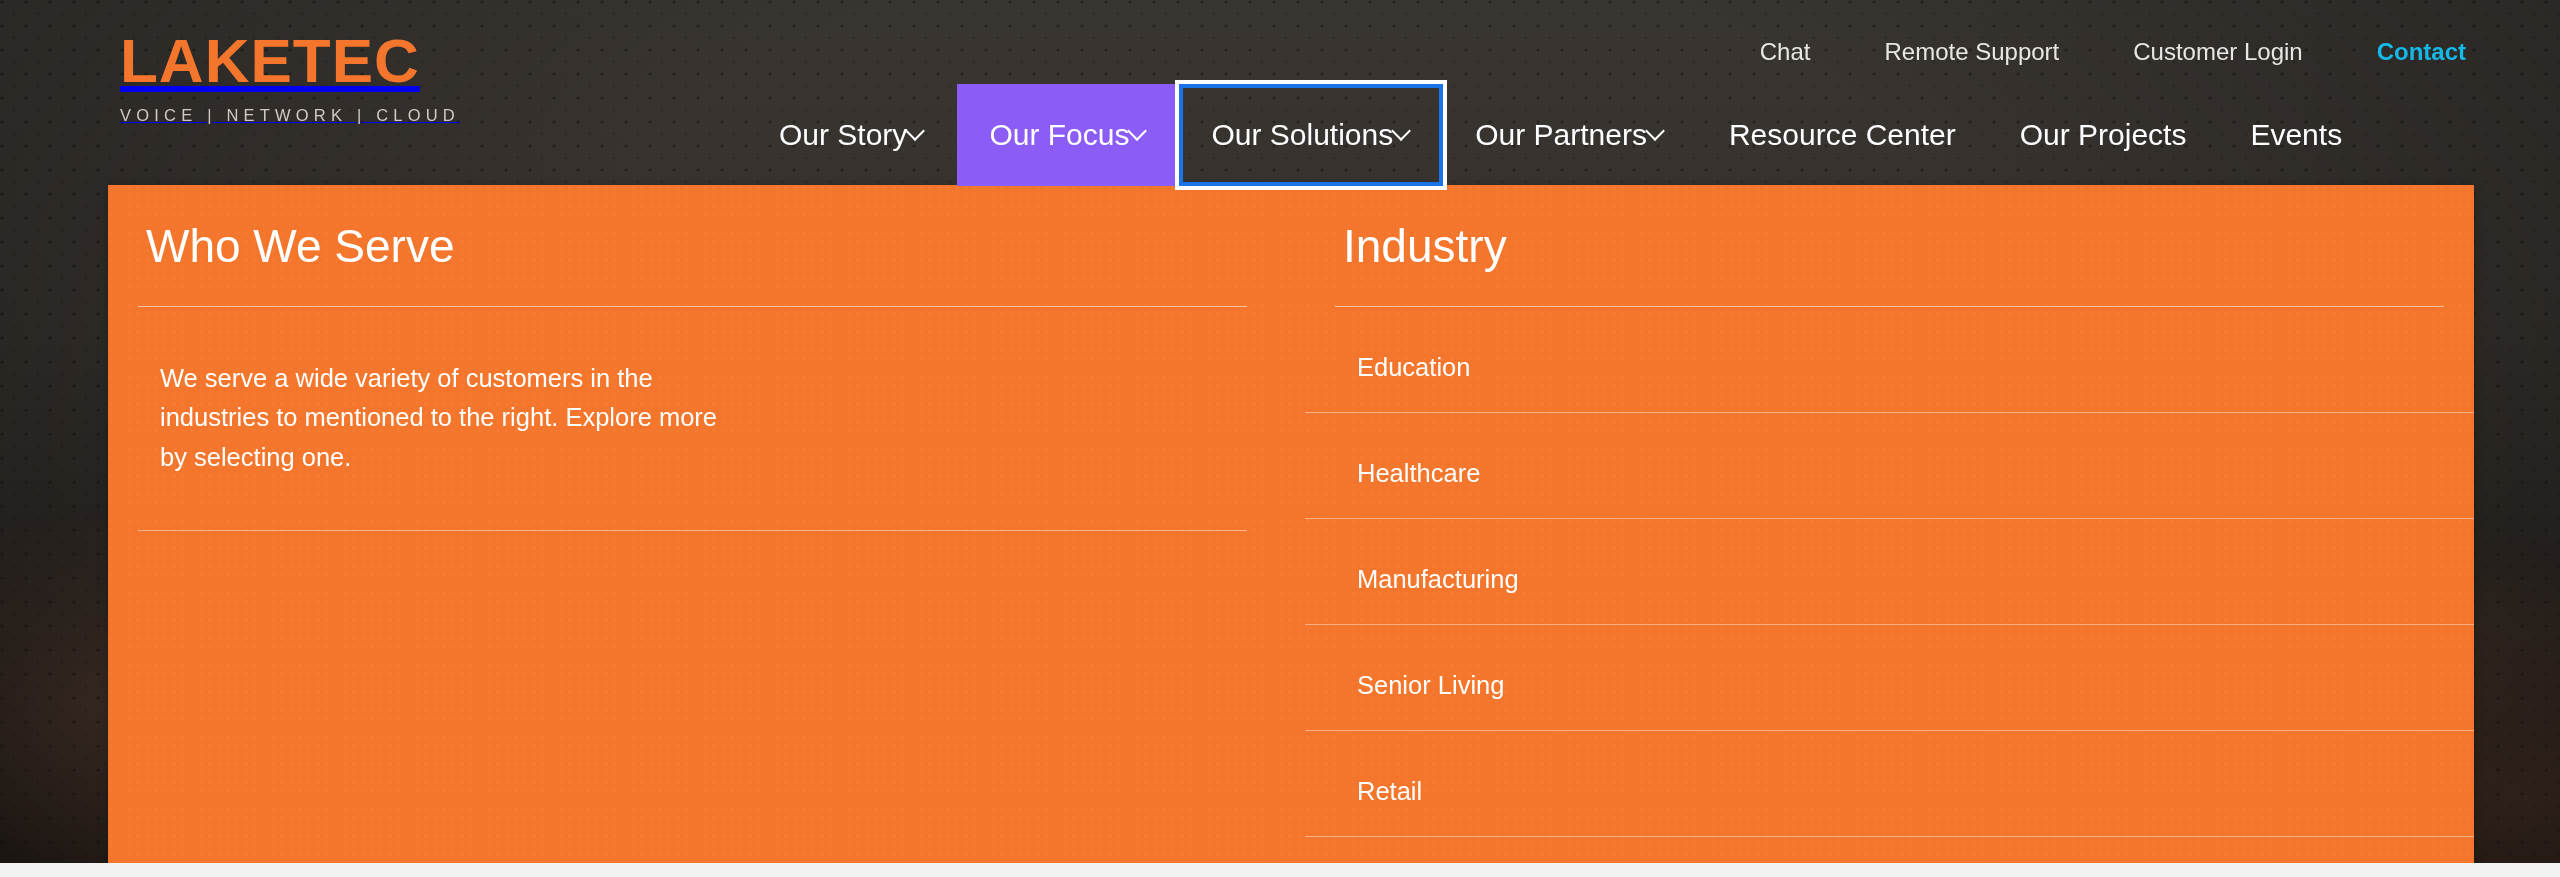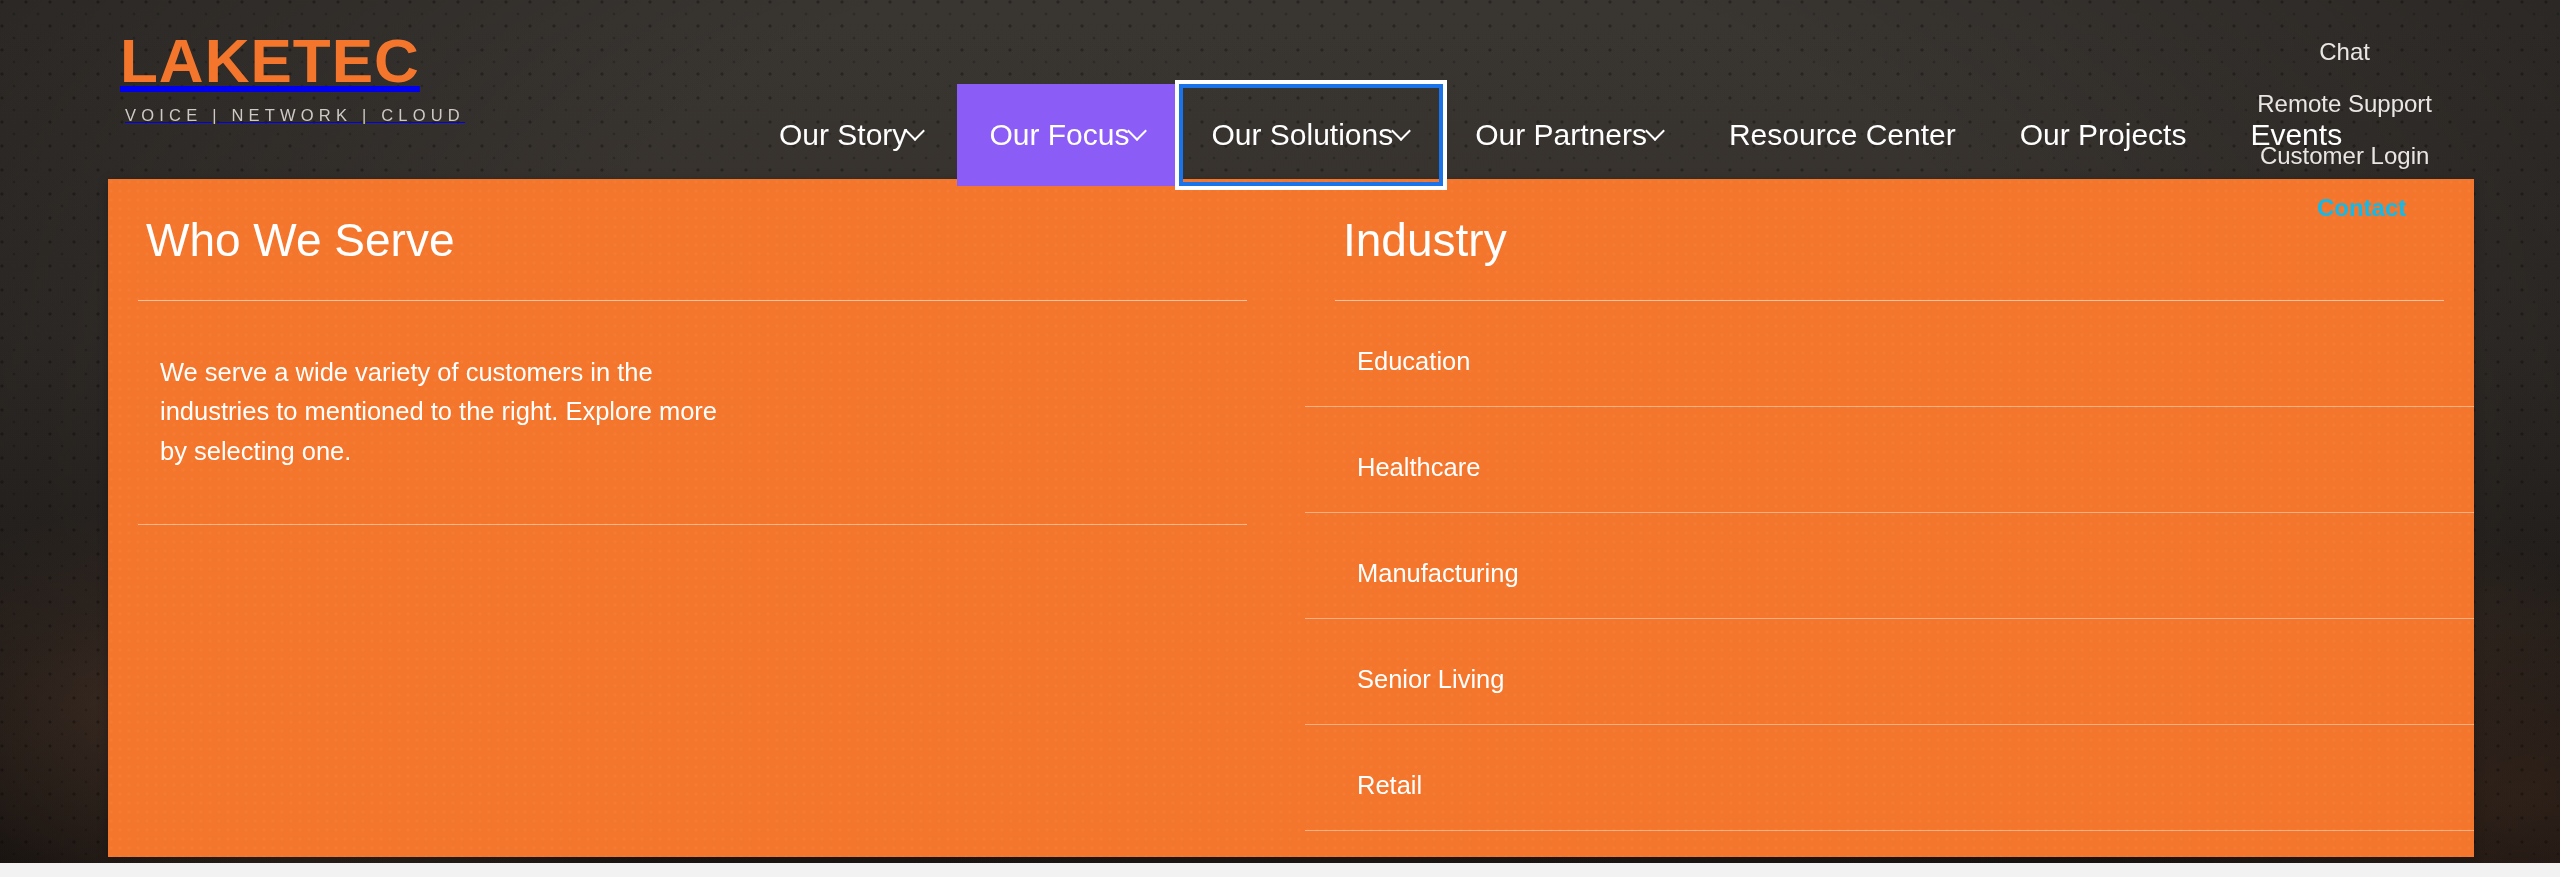--- a/index.html
+++ b/index.html
@@ -78,32 +78,30 @@
     line-height: 1;
     font-family: "Liberation Sans", sans-serif;
   }
   .logo-tag {
     margin-top: 14px;
     font-size: 16.5px;
     letter-spacing: 5.2px;
     color: #cfcac6;
     font-weight: 400;
     white-space: nowrap;
-    text-align: center;
   }
 
   
   .util-nav {
     position: absolute;
     right: 106px;
     top: 32px;
     display: flex;
     align-items: center;
-    gap: 12px;
-    flex-direction: column;
+    gap: 6px;
   }
   .util-link {
     color: #e9e7e4;
     font-size: 24px;
     text-decoration: none;
     padding: 6px 34px;
     white-space: nowrap;
     cursor: pointer;
   }
   .util-link.contact {
@@ -154,21 +152,21 @@
     width: 12px; height: 12px;
     border-right: 2.6px solid #ffffff;
     border-bottom: 2.6px solid #ffffff;
     transform: rotate(45deg);
   }
 
   
   .mega {
     position: absolute;
     left: 108px;
-    top: 179px;
+    top: 185px;
     width: 2366px;
     height: 678px;
     background: #f4762c;
     background-image:
       radial-gradient(circle at 3px 3px, rgba(255,255,255,0.035) 1.2px, rgba(255,255,255,0) 1.8px);
     background-size: 9px 9px;
     z-index: 4;
     display: flex;
     box-shadow: 0 2px 10px rgba(0,0,0,0.22);
   }

